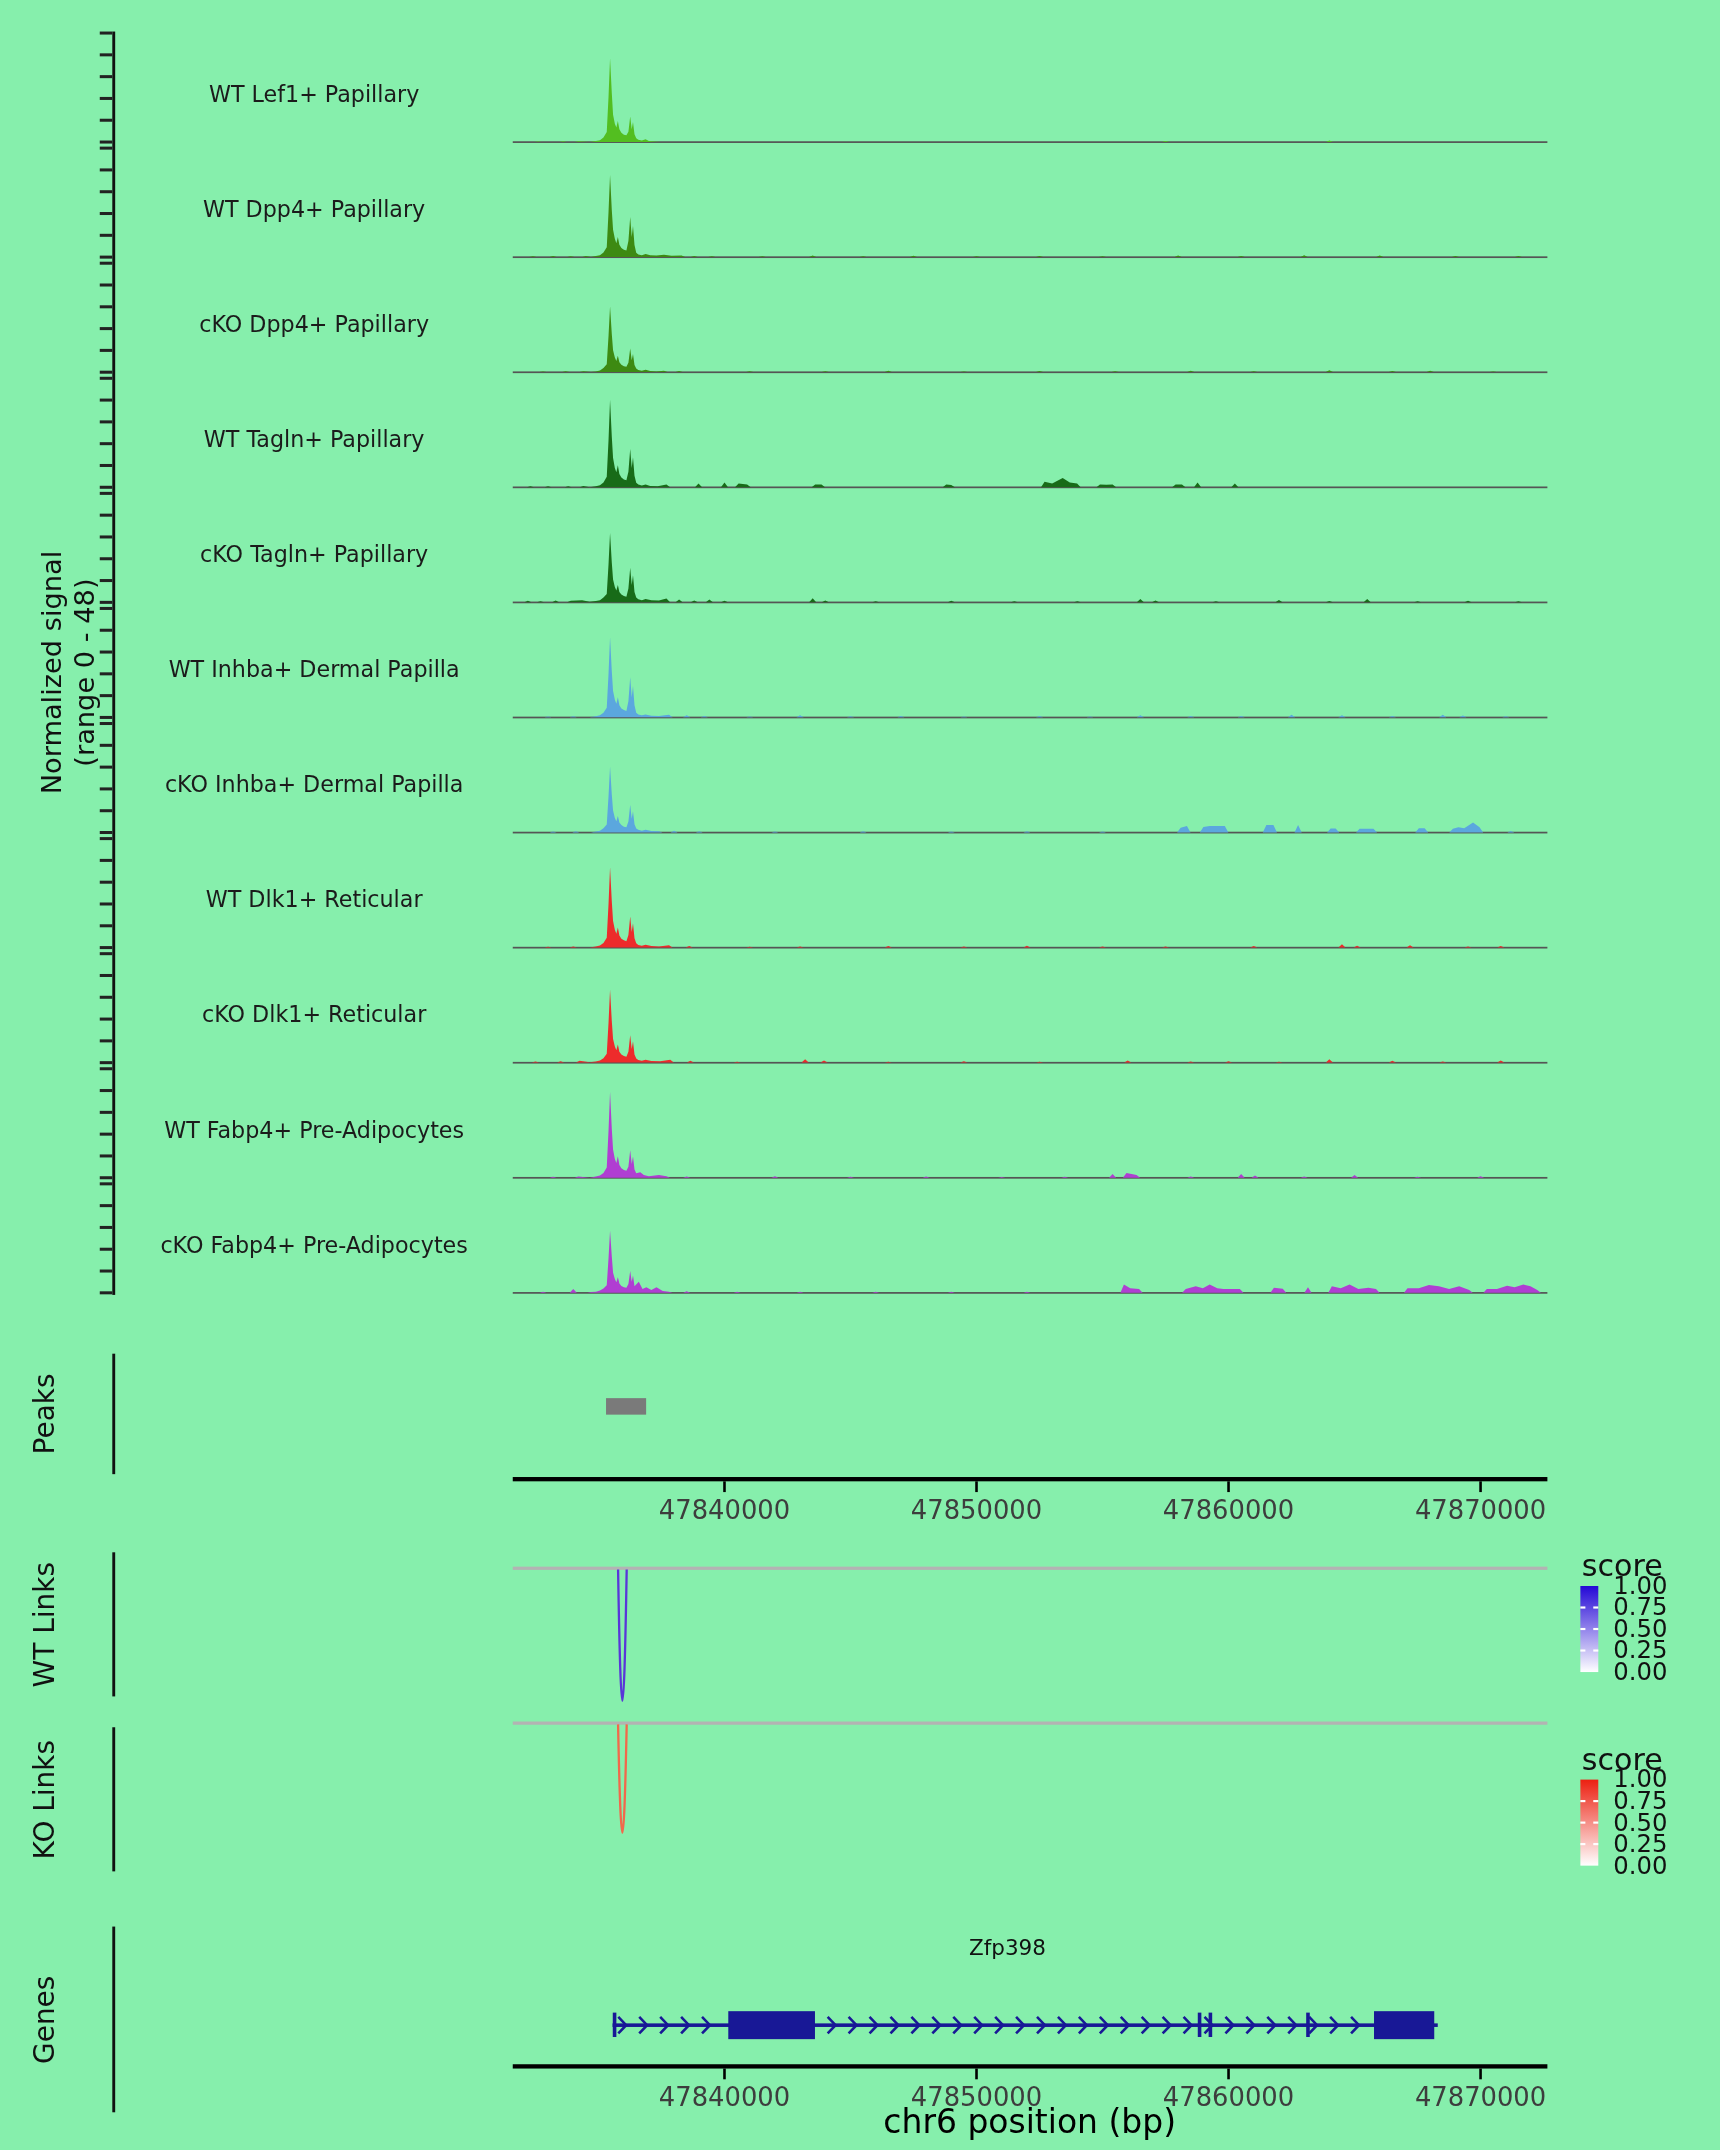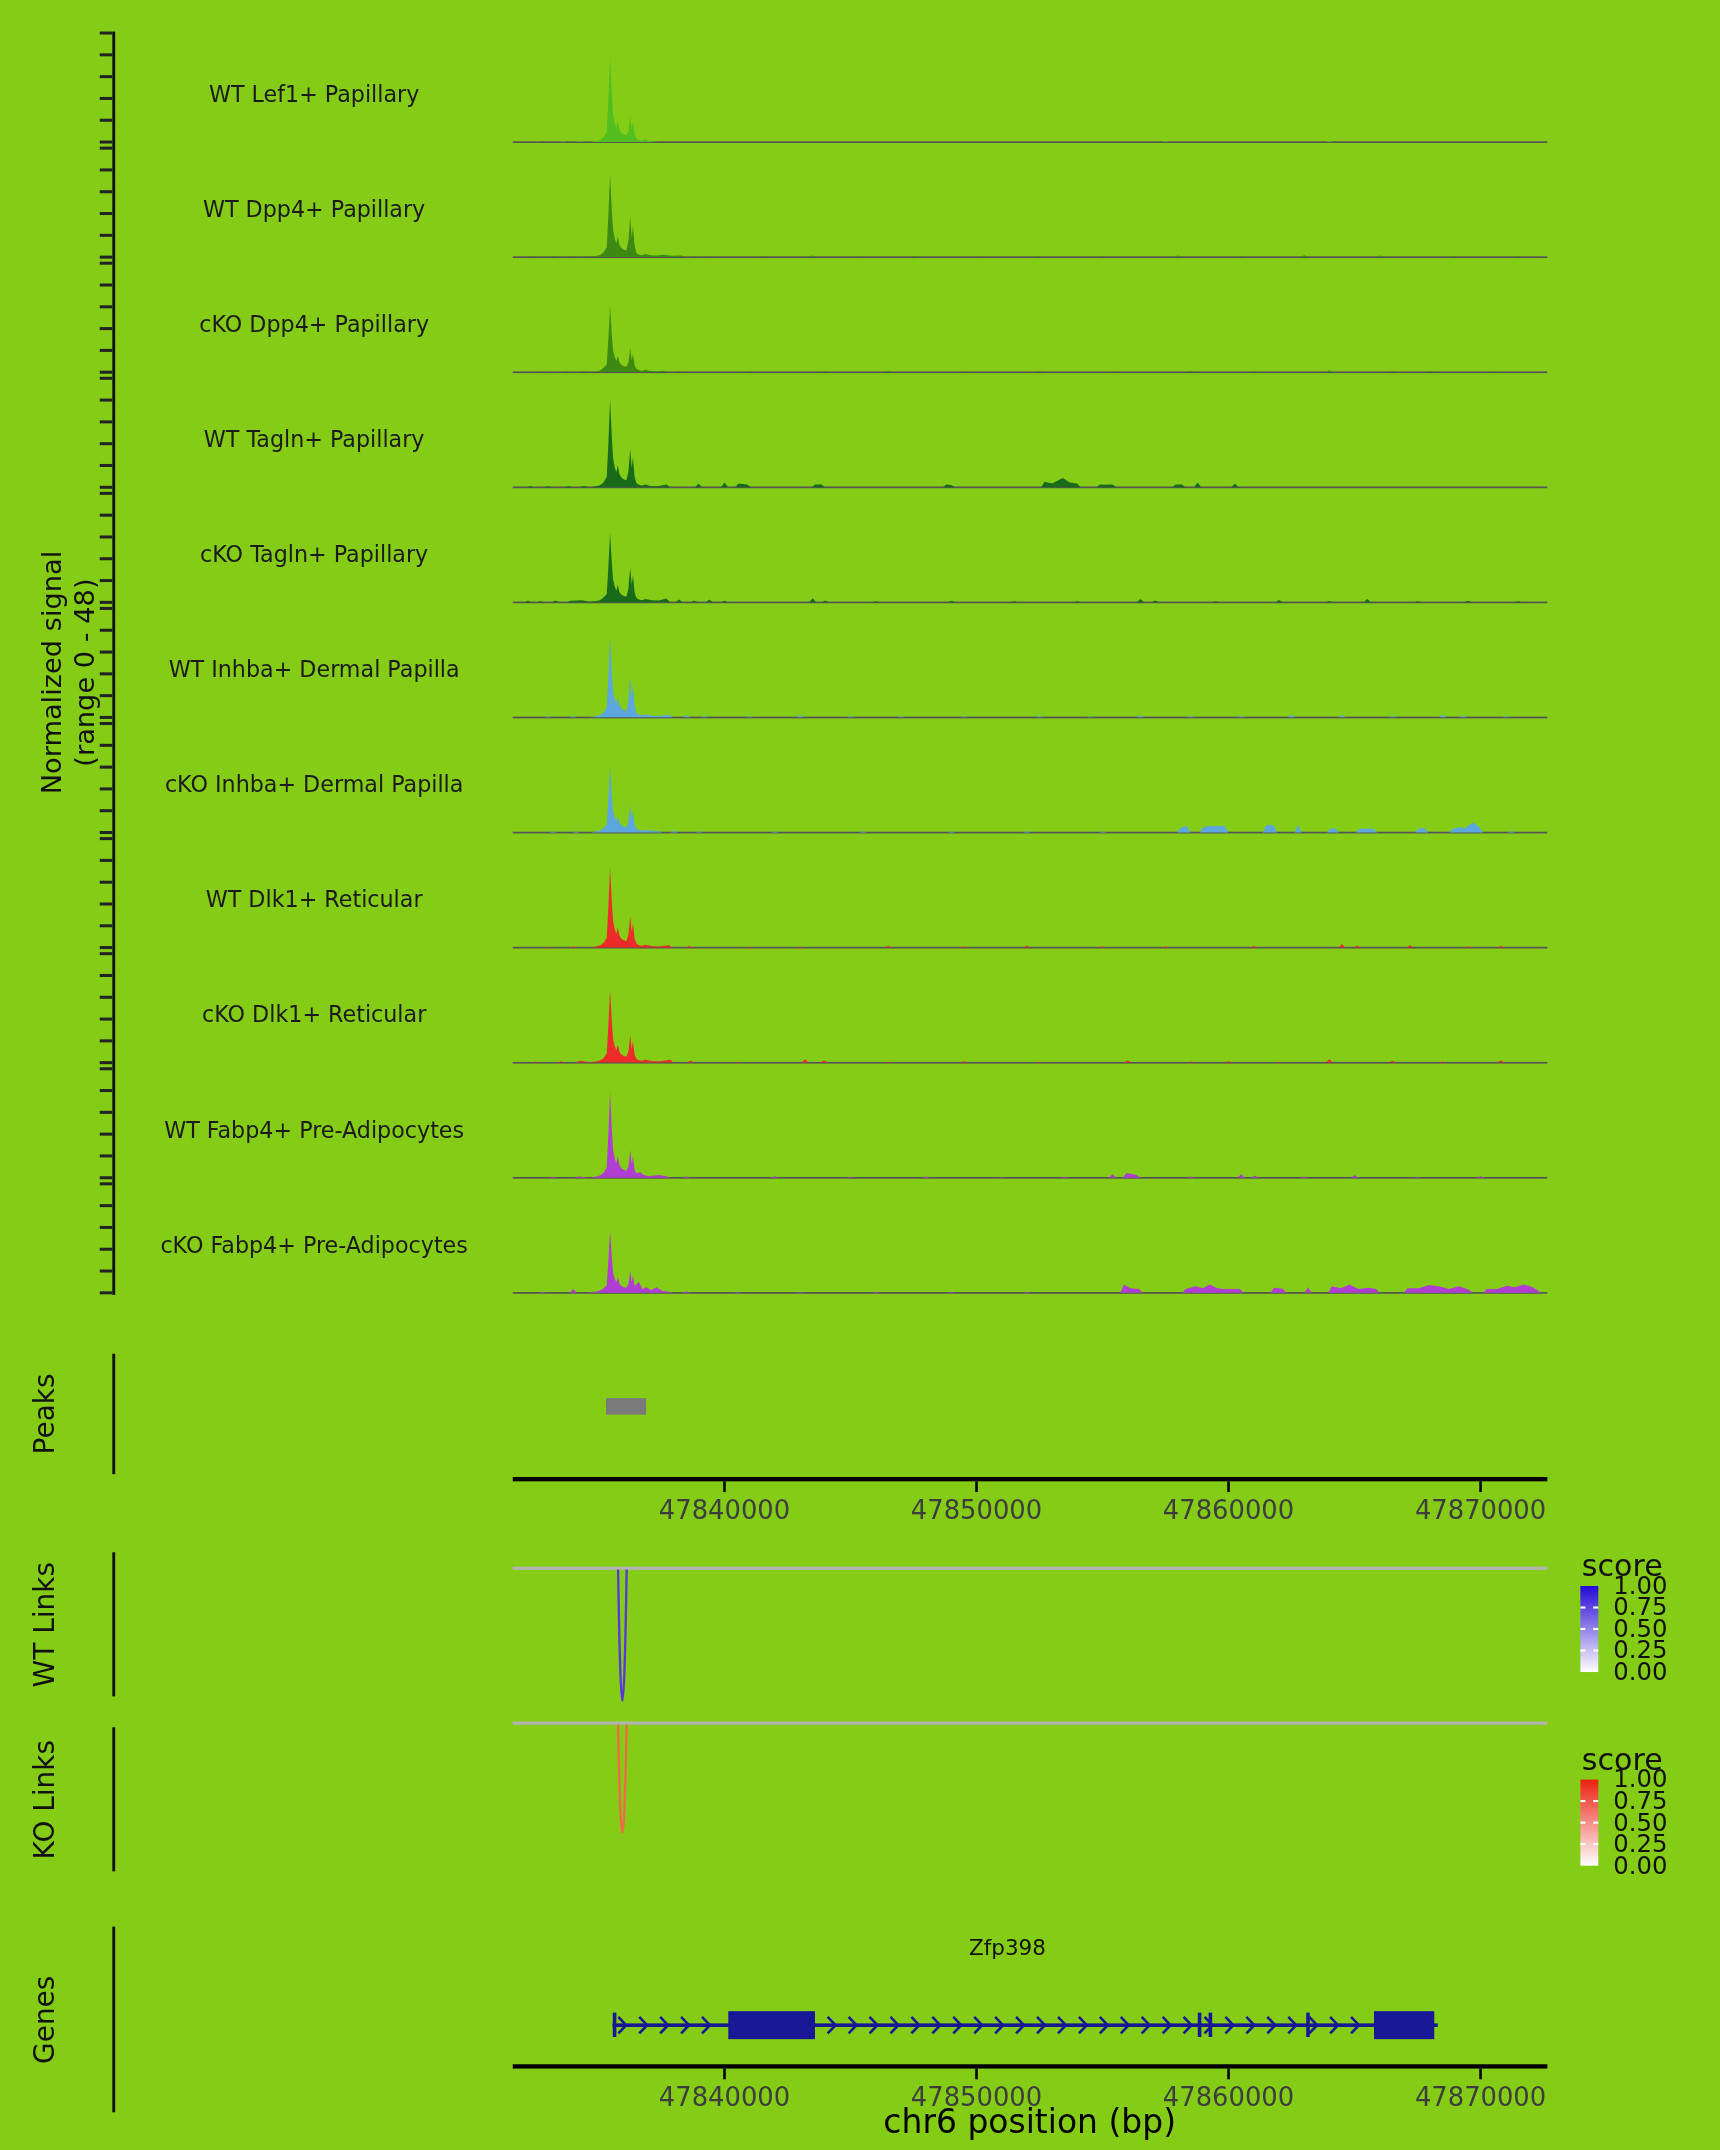--- a/index.html
+++ b/index.html
@@ -1,16 +1,16 @@
 <!DOCTYPE html>
 <html style="font-size:11.5px"><head>
 <meta charset="utf-8">
 <style>
   html,body{margin:0;padding:0;background:#ffffff;}
-  #page{position:relative;width:1721px;height:2151px;background:#84cc16;overflow:hidden;}
+  #page{position:relative;width:1721px;height:2151px;background:#86efac;overflow:hidden;}
   svg{position:absolute;left:0;top:0;}
   text{font-family:"DejaVu Sans","Liberation Sans",sans-serif;}
   .track-label{font-size:31px;fill:#1b1b1b;text-anchor:middle;}
   .section-label{font-size:39px;fill:#111;text-anchor:middle;}
   .ylab{font-size:38px;fill:#111;text-anchor:middle;}
   .ticklab{font-size:36px;fill:#3d3d3d;text-anchor:middle;}
   .legend-title{font-size:42px;fill:#111;}
   .legend-lab{font-size:34px;fill:#111;}
   .axis-title{font-size:46px;fill:#000;text-anchor:middle;}
   .gene-name{font-size:30px;fill:#111;text-anchor:middle;}

